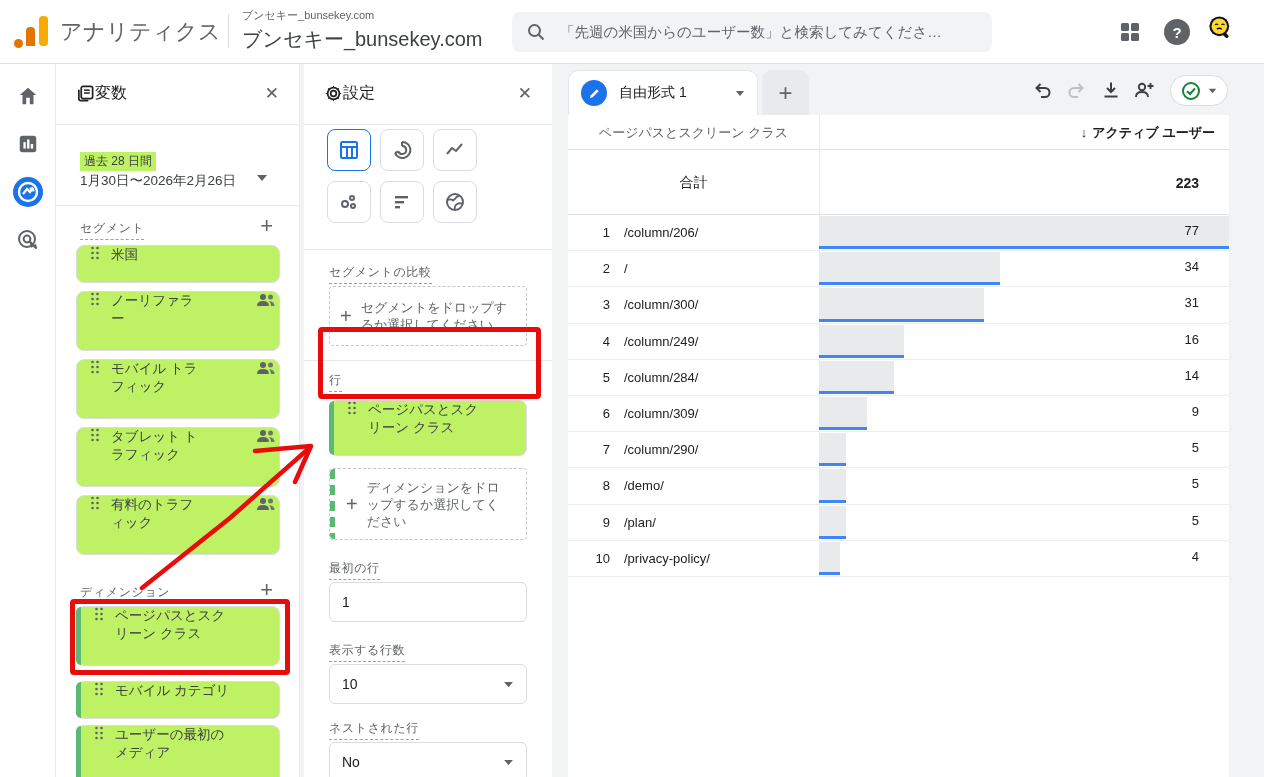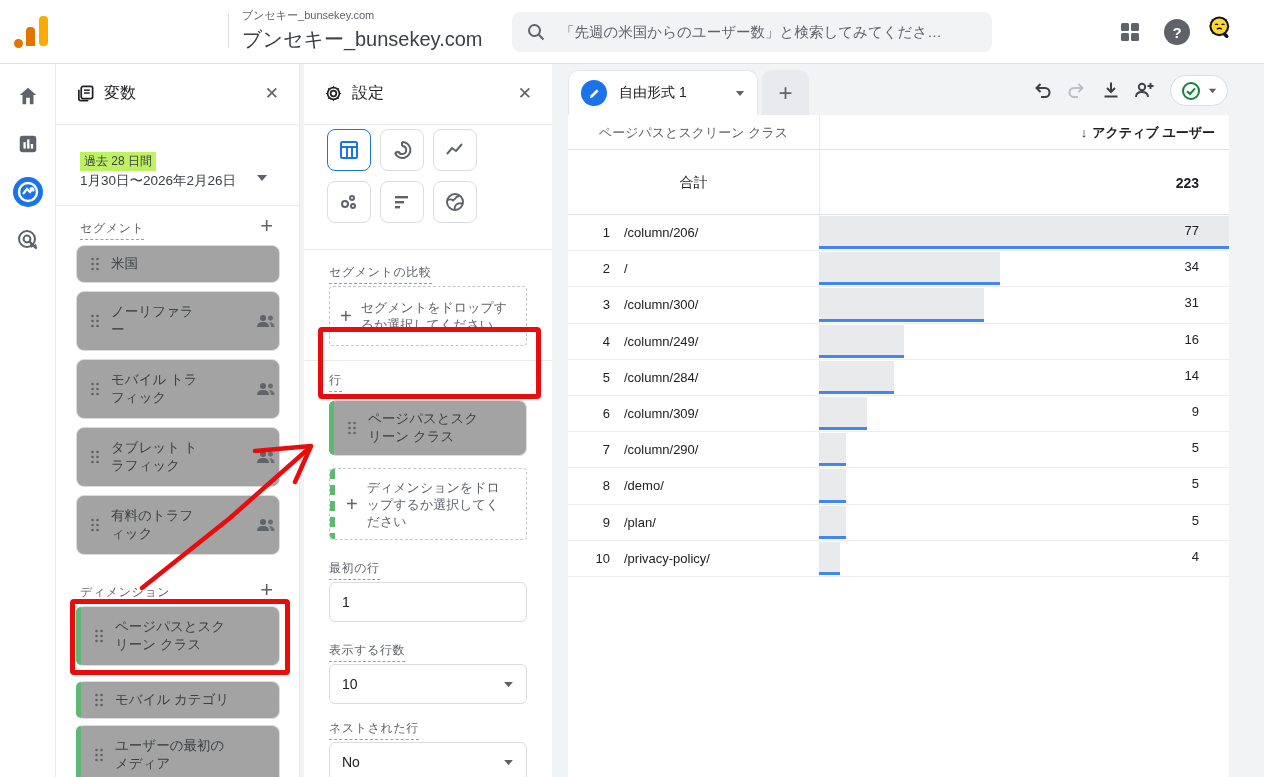--- a/index.html
+++ b/index.html
@@ -29,28 +29,28 @@
   #rail { position:absolute; left:0; top:64px; width:56px; height:713px; background:#fff;
     border-right:1px solid #e8eaed; z-index:20; }
   .rail-item { position:absolute; left:12px; width:32px; height:32px; display:flex; align-items:center; justify-content:center; }
 
   
   .panel { position:absolute; top:64px; background:#fff; height:713px; overflow:hidden; z-index:10; }
   #vars-panel { left:56px; width:244px; border-right:1px solid #e8eaed; }
   #settings-panel { left:304px; width:248px; }
   .panel-gap { position:absolute; left:300px; top:64px; width:4px; height:713px; background:#f1f3f4; z-index:15; }
   .panel-head { position:absolute; left:0; top:0; width:100%; height:61px; border-bottom:1px solid #e8eaed; }
-  .panel-title { position:absolute; left:20px; top:19px; font-size:16px; color:#202124; display:flex; align-items:center; gap:9px; }
+  .panel-title { position:absolute; left:20px; top:19px; font-size:16px; color:#202124; display:flex; align-items:center; }
   .panel-close { position:absolute; top:19px; font-size:17px; color:#5f6368; cursor:pointer; }
   .dashed-label { font-size:12px; color:#5f6368; letter-spacing:.6px;
     border-bottom:1px dashed #9aa0a6; padding-bottom:2px; display:inline-block; }
   .plus-btn { position:absolute; font-size:22px; color:#5f6368; font-weight:400; line-height:20px; }
 
-  .chip { position:absolute; left:20px; width:204px; background:#a3a3a3; border:1px solid #dadce0;
-    border-radius:8px; display:flex; align-items:center; padding:0 2px 0 12px; }
+  .chip { position:absolute; left:20px; width:204px; background:#bef264; border:1px solid #dadce0;
+    border-radius:8px; display:flex; padding:0 2px 0 12px; }
   .chip .drag { flex:0 0 12px; margin-right:10px; }
   .chip .txt { font-size:13.5px; color:#3c4043; line-height:18px; }
   .chip .people { margin-left:auto; }
   .chip.green { border-left:none; }
   .green-bar { position:absolute; left:-0px; top:0; bottom:0; width:5px; background:#5bb974;
     border-radius:8px 0 0 8px; }
   .chip.green { padding-left:17px; }
 
   .dropzone { position:absolute; border:1px dashed #c4c7cc; border-radius:4px; display:flex;
     align-items:center; padding:8px 10px; color:#5f6368; font-size:13px; line-height:17px; background:#fff; }
@@ -119,20 +119,21 @@
 </style>
 </head>
 <body>
 
 <div id="appbar">
   <div class="logo-wrap">
     <div class="logo-bar1"></div>
       <div class="logo-bar2"></div>
       <div class="logo-dot"></div>
   </div>
+  <div class="app-title">アナリティクス</div>
   <div class="hdr-sep"></div>
   <div class="acct-small">ブンセキー_bunsekey.com</div>
   <div class="prop-name">ブンセキー_bunsekey.com</div>
   <div class="searchbox">
     <svg width="20" height="20" viewBox="0 0 20 20">
       <circle cx="8.5" cy="8.5" r="5.5" fill="none" stroke="#5f6368" stroke-width="2"></circle>
       <line x1="12.8" y1="12.8" x2="17.5" y2="17.5" stroke="#5f6368" stroke-width="2"></line>
     </svg>
     <span class="ph">「先週の米国からのユーザー数」と検索してみてくださ…</span>
   </div>

